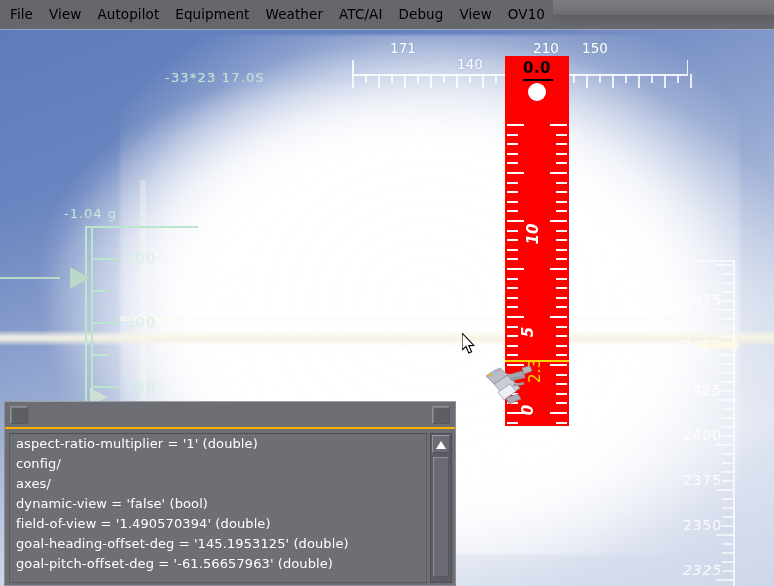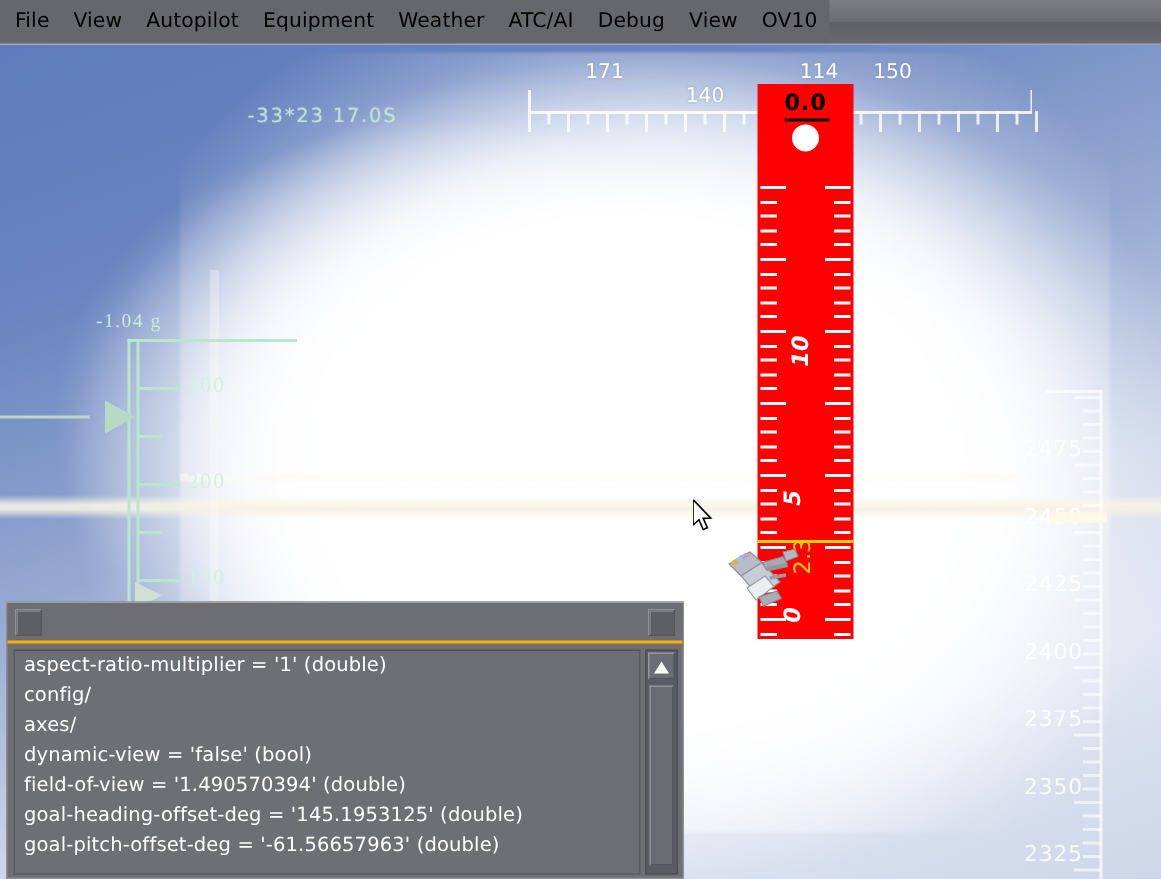--- a/index.html
+++ b/index.html
@@ -131,21 +131,21 @@
   #heading-tape .hlabel {
     position: absolute;
     top: 2px;
     color: #ffffff;
     font-size: 13.5px;
     transform: translateX(-50%);
     text-shadow: 0 0 2px rgba(120,140,180,0.7);
   }
 
   
-  #left-tape { position: absolute; left: 60px; top: 180px; width: 130px; height: 230px; font-family: Liberation Serif, serif; }
+  #left-tape { position: absolute; left: 60px; top: 180px; width: 130px; height: 230px; }
   #left-tape .vline {
     position: absolute; left: 25px; top: 16px;
     width: 1.5px; height: 214px;
     background: #b9e6cd;
   }
   #left-tape .vline2 {
     position: absolute; left: 31px; top: 16px;
     width: 1.5px; height: 214px;
     background: #b9e6cd;
   }
@@ -409,21 +409,21 @@
           <div class="htick" style="left: 273px;"></div>
           <div class="htick major" style="left: 286px;"></div>
           <div class="htick" style="left: 299px;"></div>
           <div class="htick major" style="left: 312px;"></div>
           <div class="htick" style="left: 325px;"></div>
           <div class="htick major" style="left: 338px;"></div>
         </div>
       <div id="heading-labels">
           <div class="hlabel" style="left: 51px;">171</div>
           <div class="hlabel" style="left: 118px; margin-top: 16px;">140</div>
-          <div class="hlabel" style="left: 194px;">114</div>
+          <div class="hlabel" style="left: 194px;">210</div>
           <div class="hlabel" style="left: 243px; text-align: right;">150</div>
         </div>
     </div>
 
     <div id="left-tape">
       <div class="gl-label">-1.04  g</div>
       <div class="topcap"></div>
       <div class="vline"></div>
       <div class="vline2"></div>
       <div id="left-ticks">
@@ -487,21 +487,21 @@
           <div class="atick" style="top: 310px;"></div>
           <div class="atick major" style="top: 319px;"></div>
         </div>
       <div id="alt-labels">
           <div class="alabel" style="top: 40px;">2475</div>
           <div class="alabel" style="top: 85px;">2450</div>
           <div class="alabel" style="top: 130px;">2425</div>
           <div class="alabel" style="top: 175px;">2400</div>
           <div class="alabel" style="top: 220px;">2375</div>
           <div class="alabel" style="top: 265px;">2350</div>
-          <div class="alabel" style="top: 310px;">2325</div>
+          <div class="alabel" style="top: 310px; font-style: italic;">2325</div>
         </div>
       <div class="abug" id="alt-bug" style="top: 85px;"></div>
     </div>
 
     <div id="vgauge">
       <div class="vg-readout">0.0</div>
       <div class="vg-underline"></div>
       <div class="vg-dot"></div>
       <div id="vg-ticks">
           <div class="vtick l major" style="top: 68px;"></div>

